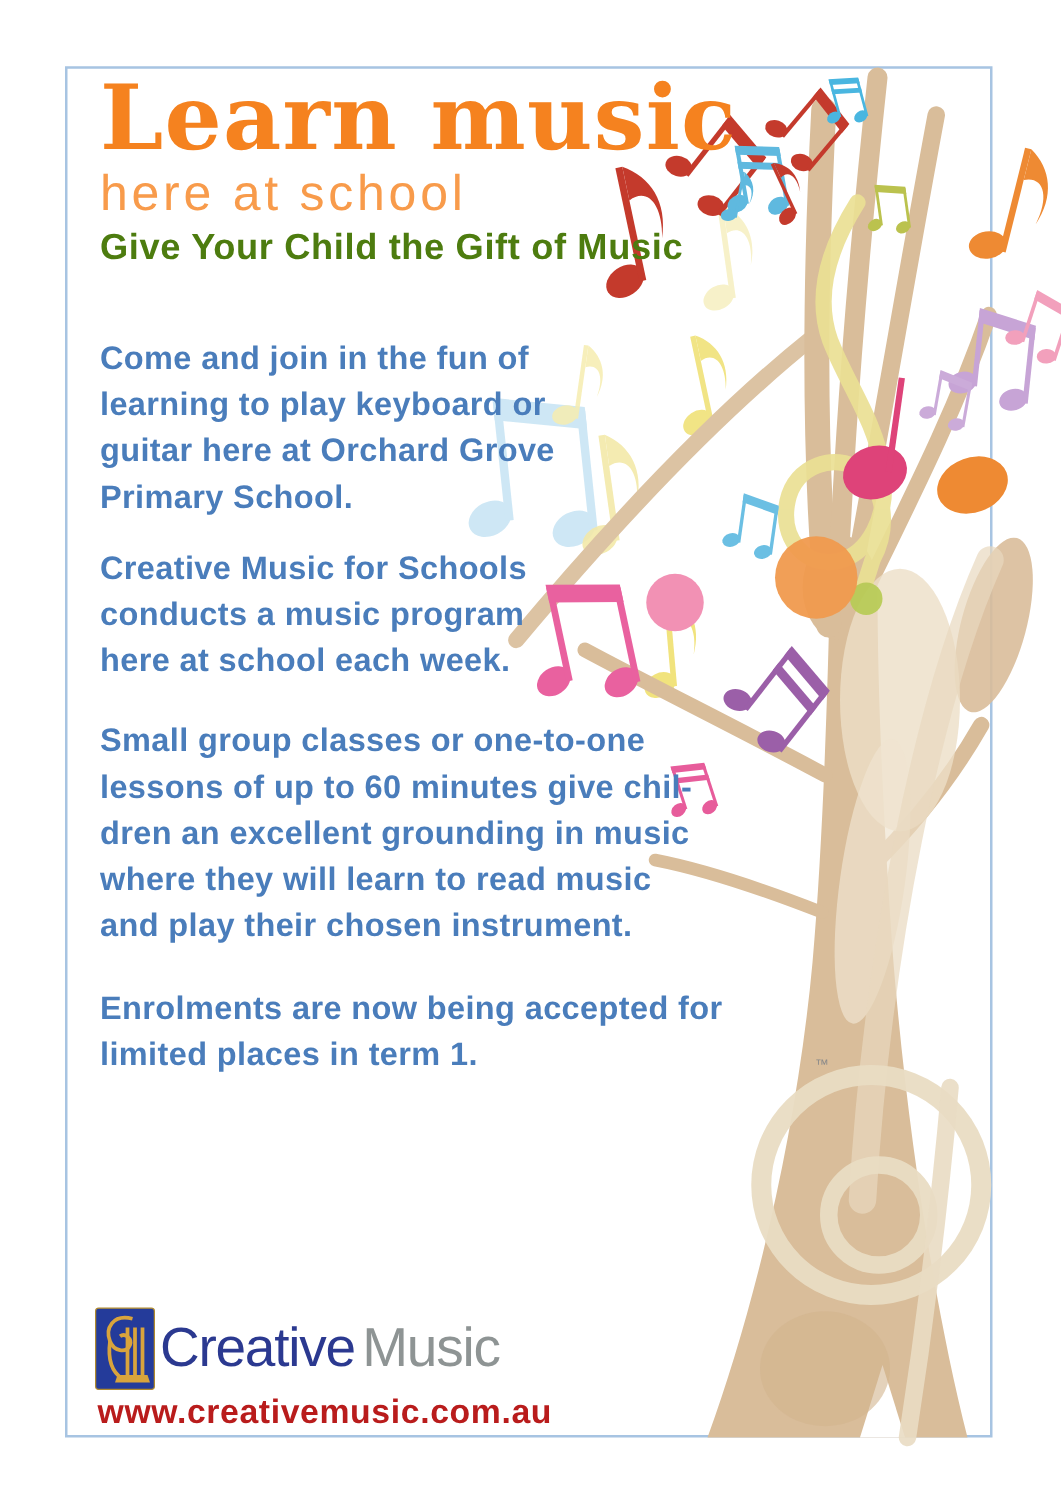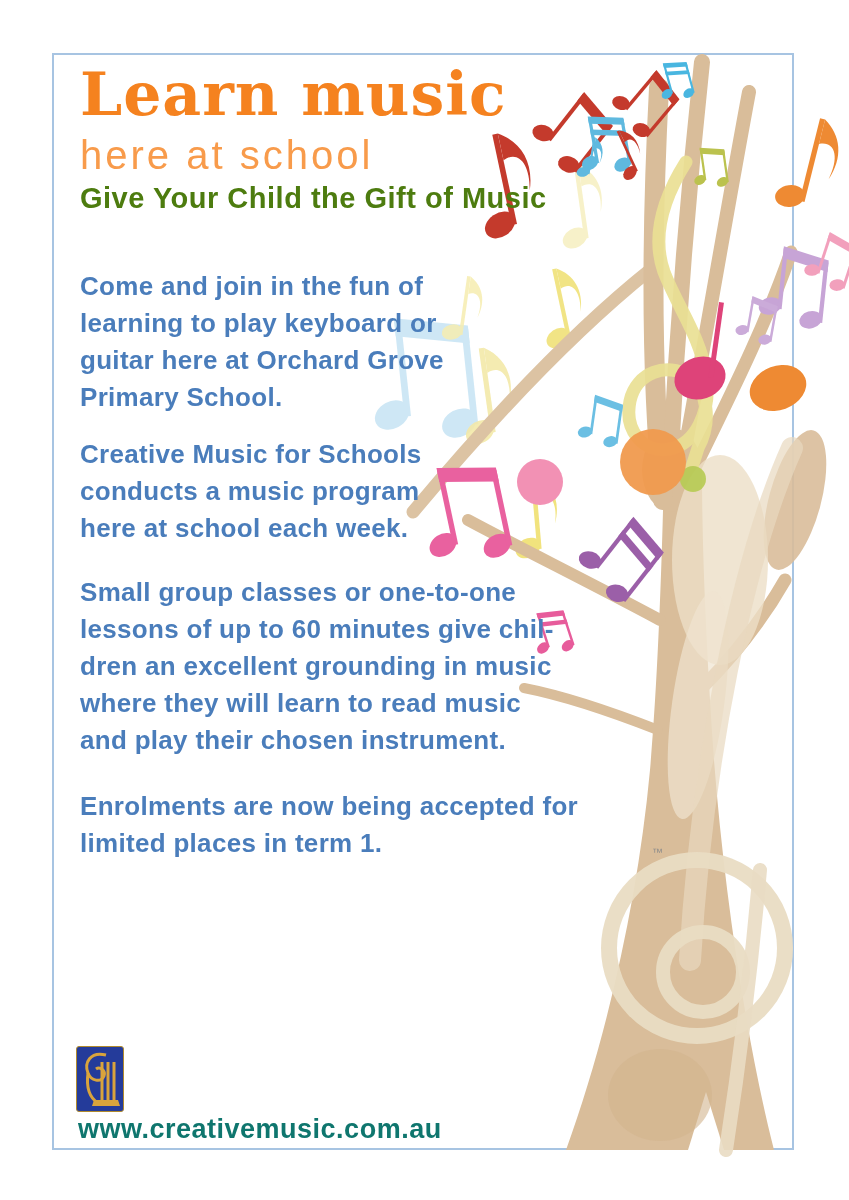--- a/index.html
+++ b/index.html
@@ -10,21 +10,21 @@
   .flyer-border{
     position:absolute;left:52px;top:53px;width:738px;height:1093px;
     border:2px solid #A7C4E2;background:#ffffff;z-index:0;
   }
   svg.illustration{position:absolute;left:0;top:0;width:849px;height:1200px;z-index:1;}
   .textlayer{position:absolute;left:0;top:0;width:849px;height:1200px;z-index:2;}
 
   .title{
     position:absolute;left:80px;top:62px;
     font-family:"DejaVu Serif", serif;font-weight:bold;
-    font-size:60px;line-height:64px;color:#F5821F;letter-spacing:1px;
+    font-size:72px;line-height:64px;color:#F5821F;letter-spacing:1px;
   }
   .subtitle{
     position:absolute;left:80px;top:133px;
     font-size:40px;line-height:44px;color:#F89B4B;letter-spacing:3px;font-weight:400;
   }
   .tagline{
     position:absolute;left:80px;top:182px;
     font-size:29px;line-height:33px;color:#4d7c0f;font-weight:bold;letter-spacing:0.5px;
   }
   .para{
@@ -41,21 +41,21 @@
   .logo{position:absolute;left:76px;top:1046px;display:flex;align-items:flex-start;}
   .harp-box{
     width:46px;height:64px;background:#243B9A;border:1px solid #B08A2E;
     border-radius:3px;display:flex;align-items:center;justify-content:center;
   }
   .brand{margin-left:4px;margin-top:10px;font-size:44px;line-height:46px;letter-spacing:-1px;}
   .brand .creative{color:#2B3990;}
   .brand .music{color:#8E9494;margin-left:6px;}
   .website{
     position:absolute;left:78px;top:1114px;
-    font-size:27px;font-weight:bold;color:#0f766e;letter-spacing:0.5px;
+    font-size:27px;font-weight:bold;color:#b91c1c;letter-spacing:0.5px;
   }
   .tm{
     position:absolute;left:652px;top:846px;font-size:11px;color:#8a8a8a;z-index:2;
   }
 </style>
 </head>
 <body>
 
 <div class="flyer-border"></div>
 
@@ -179,15 +179,18 @@
         <g fill="none" stroke="#D9A43C" stroke-width="3">
           <path d="M26,5 C 10,1 4,13 8,23 C 11,31 21,33 24,26 C 26,21 20,16 16,19"></path>
           <path d="M8,23 C 6,38 10,48 18,53"></path>
           <line x1="22" y1="12" x2="22" y2="50"></line>
           <line x1="28" y1="12" x2="28" y2="50"></line>
           <line x1="34" y1="12" x2="34" y2="50"></line>
         </g>
         <polygon points="14,50 38,50 40,56 12,56" fill="#D9A43C"></polygon>
       </svg>
     </div>
+    <div class="brand">
+      <span class="creative">Creative</span><span class="music">Music</span>
+    </div>
   </div>
   <div class="website">www.creativemusic.com.au</div>
 </div>
 
 </body></html>

